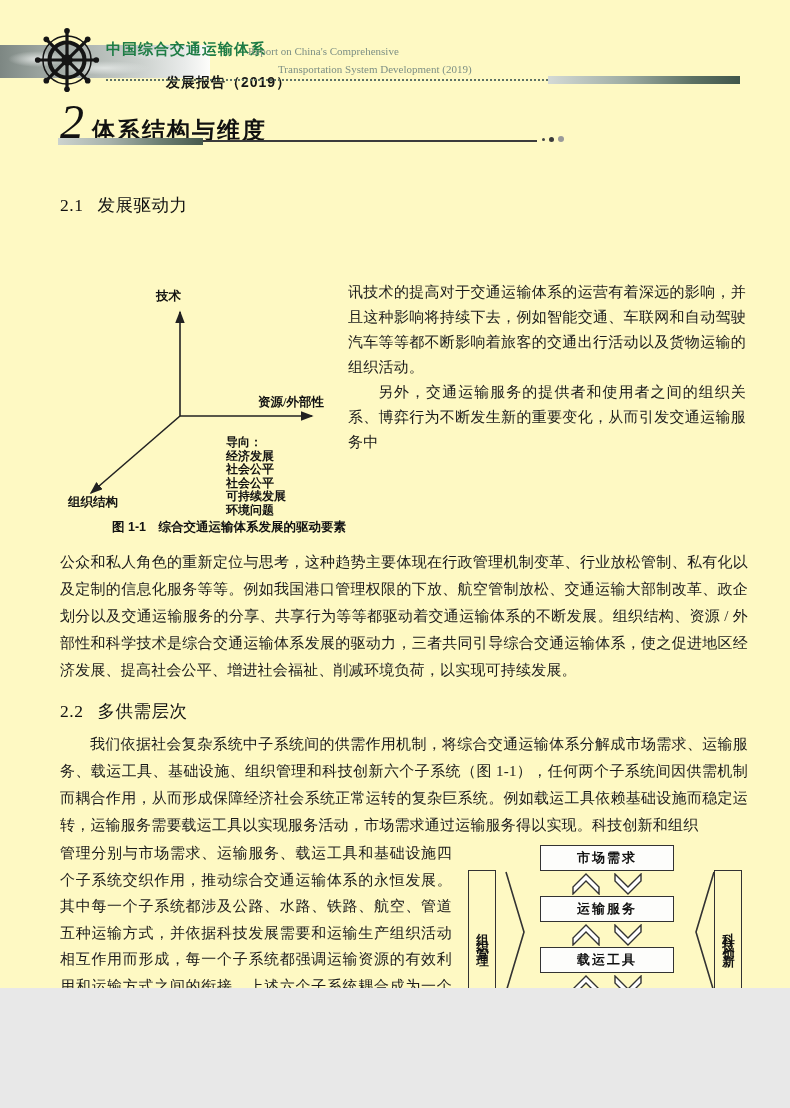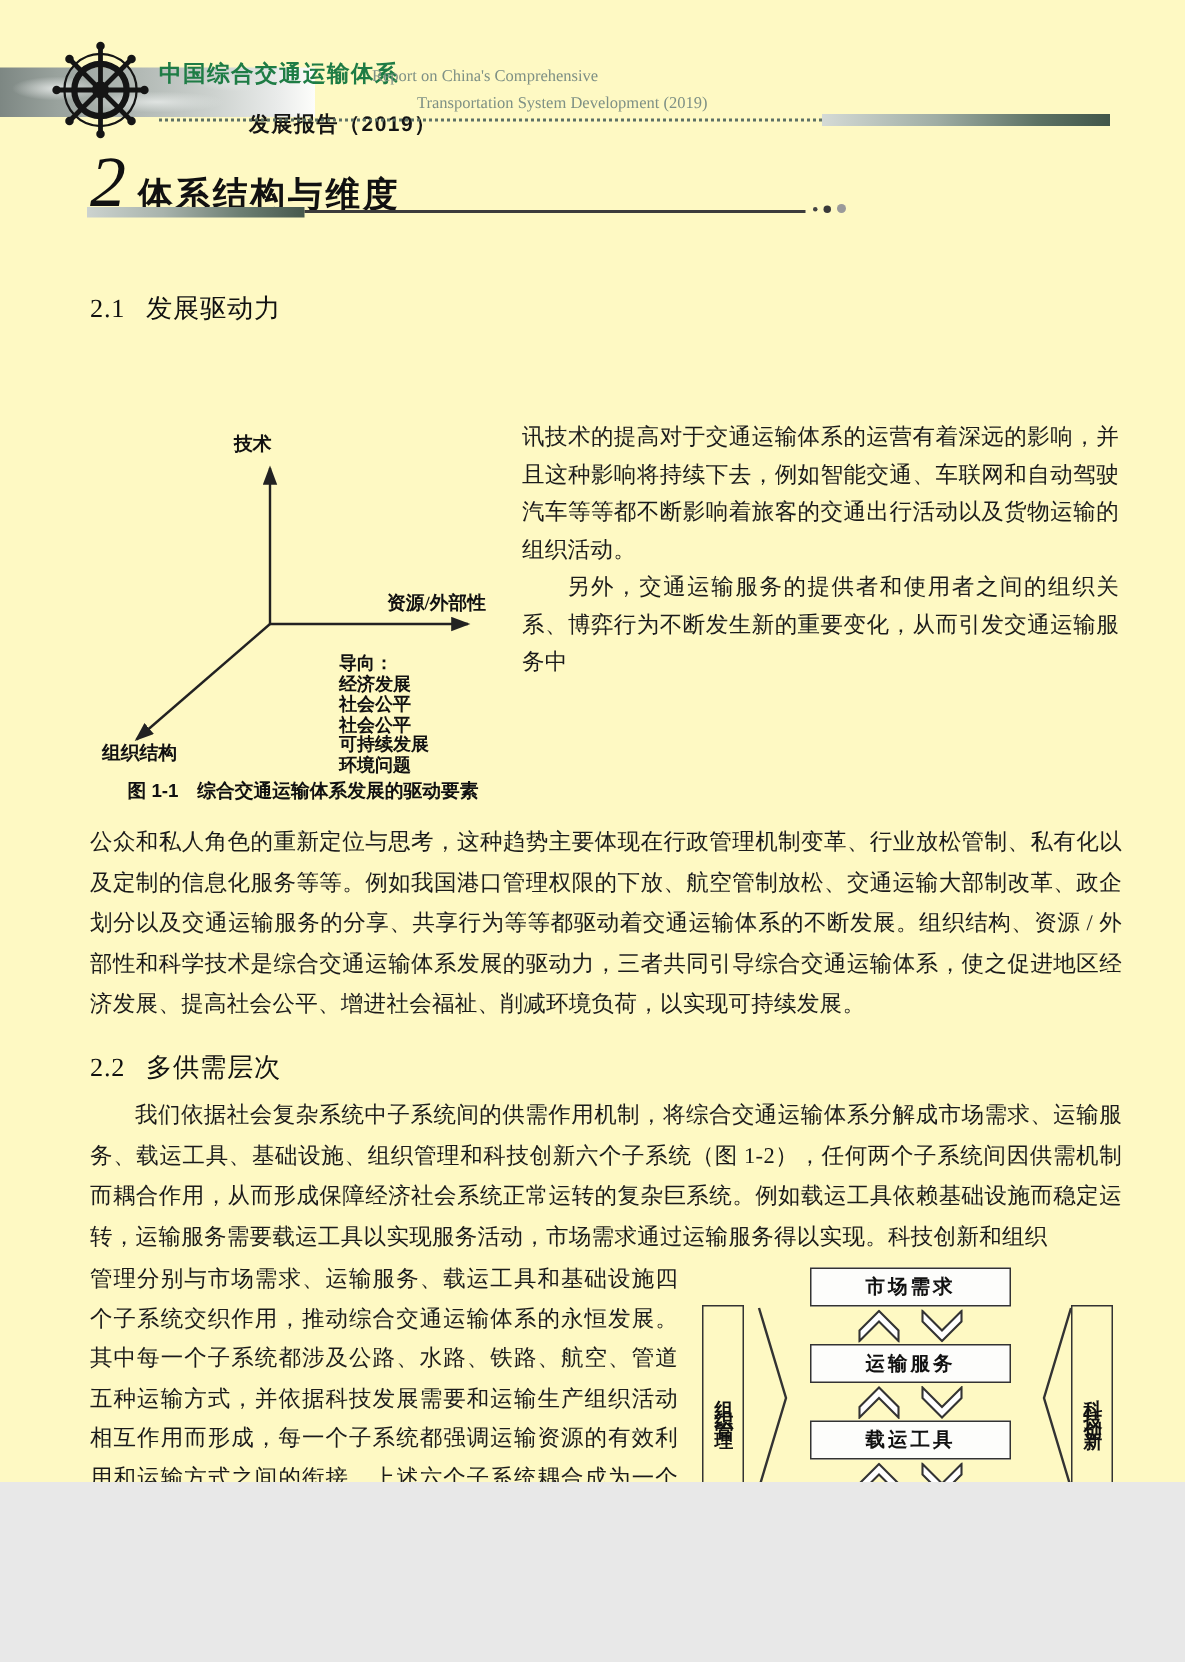--- a/index.html
+++ b/index.html
@@ -37,21 +37,21 @@
       font-size:17.5px;color:#111;letter-spacing:.5px;}
   .h2 .num{margin-right:14px;font-family:"Liberation Serif",serif;}
   .para{position:absolute;font-size:15px;line-height:27px;text-align:justify;margin:0;letter-spacing:.2px;}
   .indent{text-indent:2em;}
   .colp p{margin:0;font-size:15px;line-height:25px;text-align:justify;letter-spacing:.2px;}
   
   .fig1{position:absolute;left:58px;top:286px;width:288px;height:258px;}
   .fig1 .lbl{position:absolute;font-family:Liberation Serif, serif;font-weight:bold;font-size:12.5px;color:#111;}
   .fig1 .guide{position:absolute;left:168px;top:150px;font-family:"Liberation Sans",sans-serif;
     font-weight:bold;font-size:12px;line-height:13.5px;color:#111;}
-  .figcap{font-family:"Liberation Sans",sans-serif;font-weight:bold;font-size:12.5px;color:#111;text-align:center;}
+  .figcap{font-family:"Liberation Sans",sans-serif;font-weight:bold;font-size:12.5px;color:#111;text-align:right;}
   .fig1 .figcap{position:absolute;left:0;top:233px;width:288px;}
   
   .fig2{position:absolute;left:462px;top:840px;width:302px;height:212px;}
   .vbox{position:absolute;top:30px;width:26px;height:124px;border:1.5px solid #333;
     display:flex;align-items:center;justify-content:center;
     writing-mode:vertical-rl;font-family:"Liberation Sans",sans-serif;font-weight:bold;
     font-size:12.5px;letter-spacing:7px;color:#111;text-indent:7px;}
   .vbox-left{left:6px;}
   .vbox-right{left:252px;}
   .bigchev{position:absolute;top:30px;}
@@ -154,21 +154,21 @@
     <p>讯技术的提高对于交通运输体系的运营有着深远的影响，并且这种影响将持续下去，例如智能交通、车联网和自动驾驶汽车等等都不断影响着旅客的交通出行活动以及货物运输的组织活动。</p>
     <p class="indent">另外，交通运输服务的提供者和使用者之间的组织关系、博弈行为不断发生新的重要变化，从而引发交通运输服务中</p>
   </div>
 
   <p class="para" style="left:60px;top:549px;width:688px;">公众和私人角色的重新定位与思考，这种趋势主要体现在行政管理机制变革、行业放松管制、私有化以及定制的信息化服务等等。例如我国港口管理权限的下放、航空管制放松、交通运输大部制改革、政企划分以及交通运输服务的分享、共享行为等等都驱动着交通运输体系的不断发展。组织结构、资源 / 外部性和科学技术是综合交通运输体系发展的驱动力，三者共同引导综合交通运输体系，使之促进地区经济发展、提高社会公平、增进社会福祉、削减环境负荷，以实现可持续发展。</p>
 
   <div class="h2" style="top:699px;">
     <span class="num">2.2</span><span>多供需层次</span>
   </div>
 
-  <p class="para indent" style="left:60px;top:731px;width:688px;">我们依据社会复杂系统中子系统间的供需作用机制，将综合交通运输体系分解成市场需求、运输服务、载运工具、基础设施、组织管理和科技创新六个子系统（图 1-2），任何两个子系统间因供需机制而耦合作用，从而形成保障经济社会系统正常运转的复杂巨系统。例如载运工具依赖基础设施而稳定运转，运输服务需要载运工具以实现服务活动，市场需求通过运输服务得以实现。科技创新和组织</p>
+  <p class="para indent" style="left:60px;top:731px;width:688px;">我们依据社会复杂系统中子系统间的供需作用机制，将综合交通运输体系分解成市场需求、运输服务、载运工具、基础设施、组织管理和科技创新六个子系统（图 1-1），任何两个子系统间因供需机制而耦合作用，从而形成保障经济社会系统正常运转的复杂巨系统。例如载运工具依赖基础设施而稳定运转，运输服务需要载运工具以实现服务活动，市场需求通过运输服务得以实现。科技创新和组织</p>
 
   <p class="para" style="left:60px;top:840px;width:392px;line-height:26.5px;">管理分别与市场需求、运输服务、载运工具和基础设施四个子系统交织作用，推动综合交通运输体系的永恒发展。其中每一个子系统都涉及公路、水路、铁路、航空、管道五种运输方式，并依据科技发展需要和运输生产组织活动相互作用而形成，每一个子系统都强调运输资源的有效利用和运输方式之间的衔接，上述六个子系统耦合成为一个统一体系，向结构合理、衔接顺畅、安全便捷、公平高效、低碳绿色的综合交通运输体系永恒发展。</p>
 
   <div class="fig2">
     <div class="vbox vbox-left">组织管理</div>
     <div class="bigchev bigchev-left">
       <svg width="22" height="124" viewBox="0 0 22 124">
         <polyline points="2,2 20,62 2,122" fill="none" stroke="#333" stroke-width="1.6"></polyline>
       </svg>
     </div>

